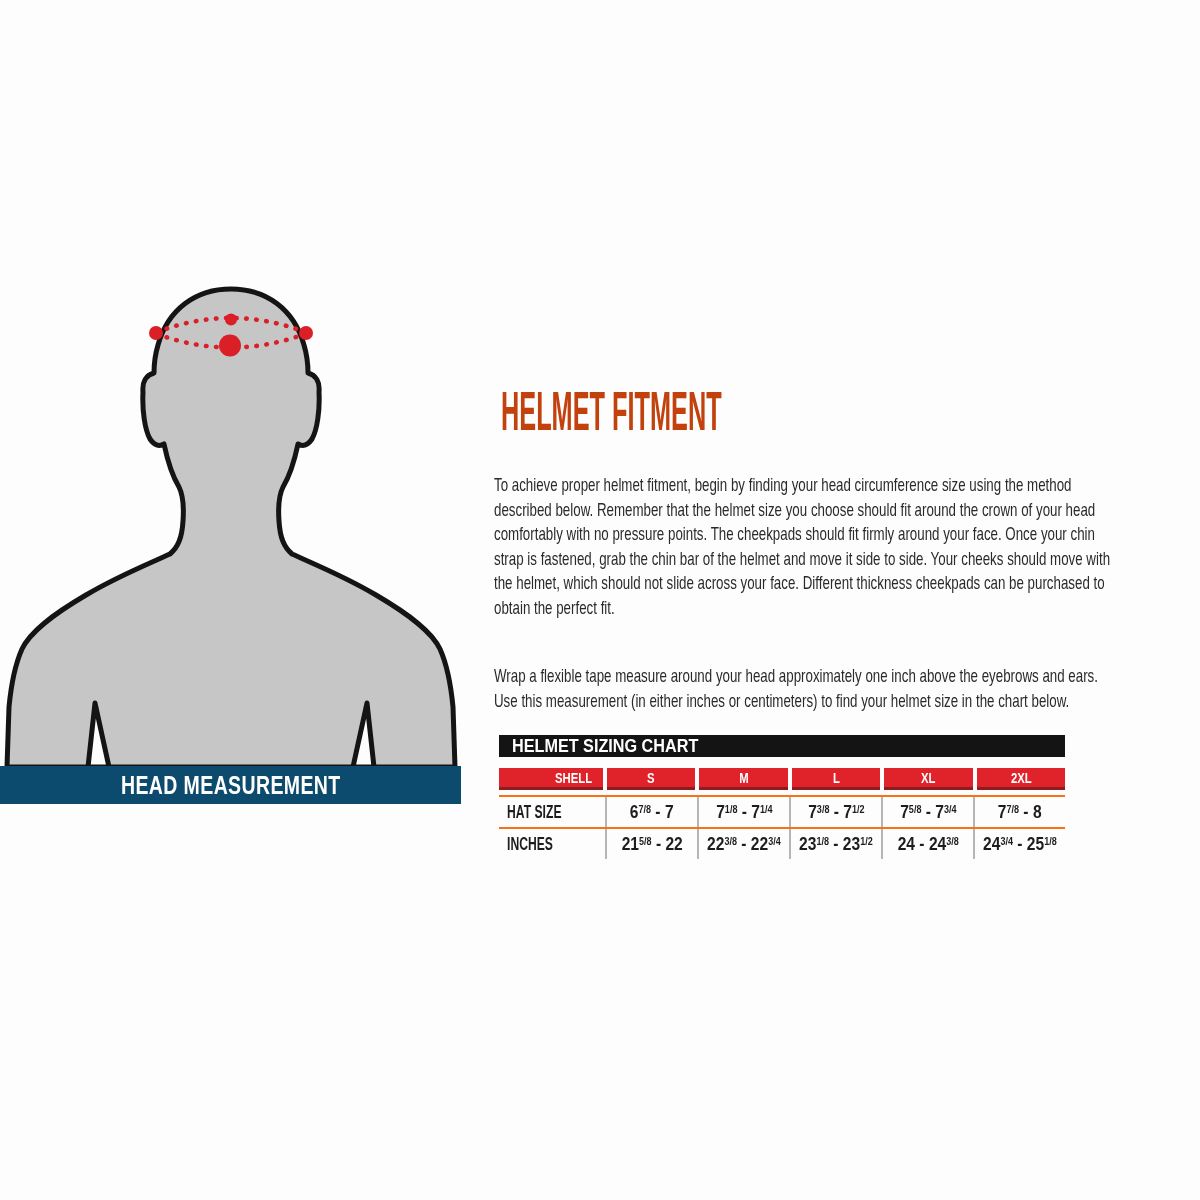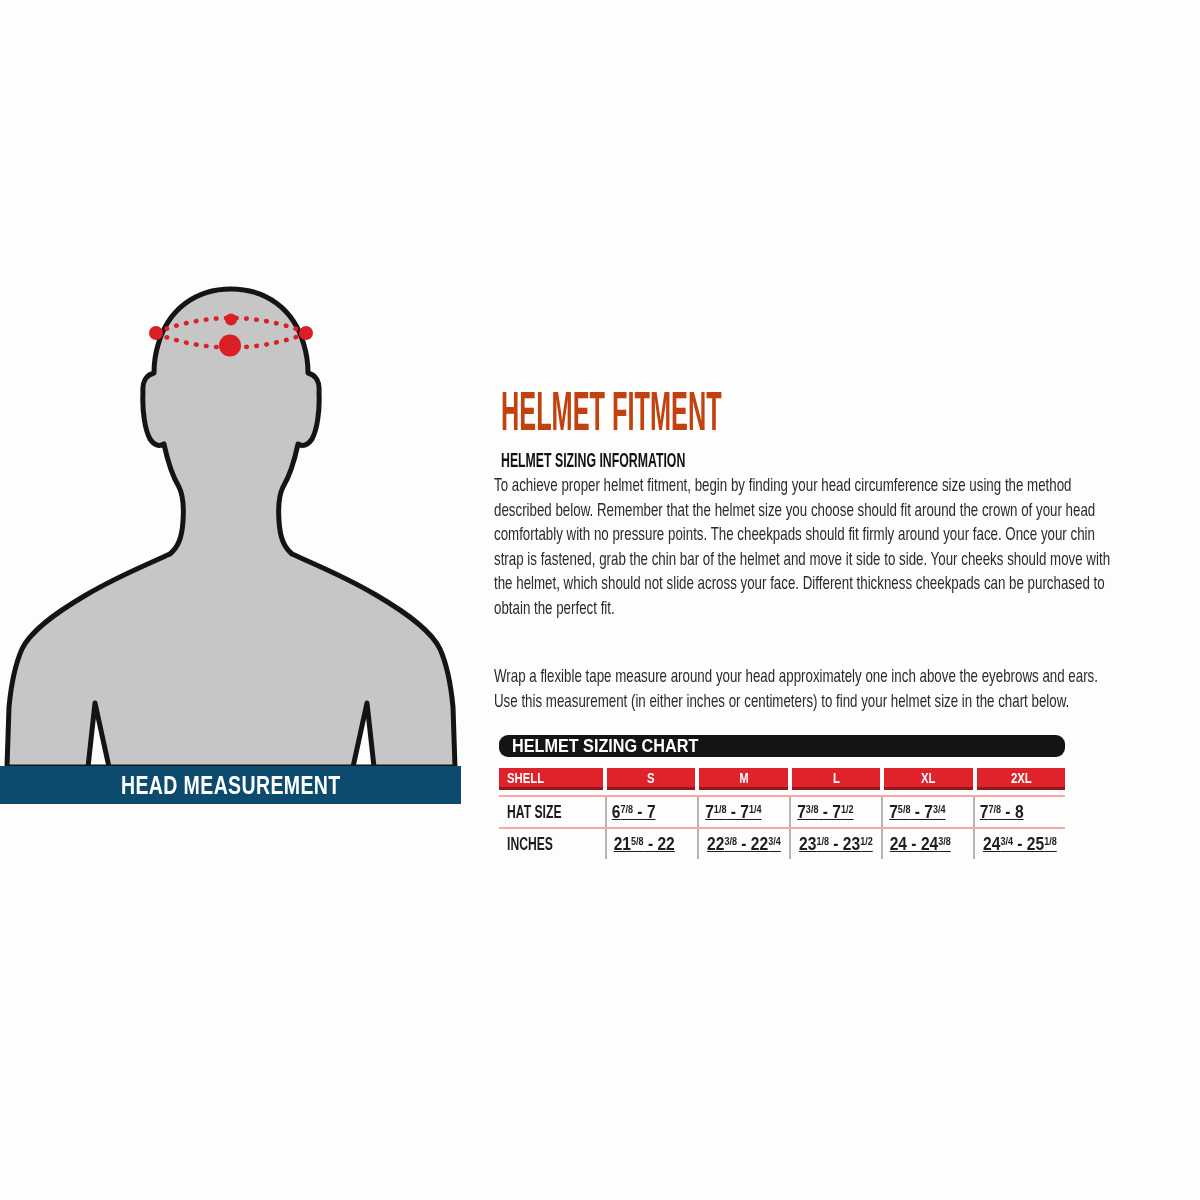--- a/index.html
+++ b/index.html
@@ -28,32 +28,32 @@
   .h2{position:absolute;font-size:20.5px;line-height:20px;font-weight:700;color:#111111;}
   .h2-1{left:501px;top:450px;}
   .h2-2{left:501px;top:641px;}
   .para{position:absolute;left:494px;font-size:18.5px;line-height:24.6px;color:#2a2a2a;}
   .para-1{top:473px;}
   .para-2{top:664px;}
 
   
   .chart{position:absolute;left:499px;top:735px;width:566px;}
   .chart-titlebar{height:22px;background:#141414;color:#ffffff;display:flex;align-items:center;
-                  padding-left:13px;box-sizing:border-box;font-size:18px;font-weight:700;border-radius:9px;}
+                  padding-left:13px;box-sizing:border-box;font-size:18px;font-weight:700;}
   .red-row{display:flex;column-gap:4px;margin-top:11px;height:22px;}
   .red-cell{background:#e0222b;color:#ffffff;font-weight:700;font-size:14.5px;height:22px;
             box-sizing:border-box;border-bottom:3px solid #8e1b1f;display:flex;align-items:center;justify-content:center;}
-  .red-cell.shell{width:104px;justify-content:flex-start;padding-left:8px;}
+  .red-cell.shell{width:104px;justify-content:flex-end;padding-left:20px;}
   .red-cell.size{flex:1;}
   .chart-body{margin-top:5px;}
-  .data-row{display:flex;height:32px;box-sizing:border-box;border-top:2px solid #fca5a5;}
+  .data-row{display:flex;height:32px;box-sizing:border-box;border-top:2px solid #f97316;}
   .row-label{width:106px;box-sizing:border-box;display:flex;align-items:center;padding-left:8px;
              font-size:19px;font-weight:700;color:#1d1d1d;}
   .val-cell{flex:1;box-sizing:border-box;border-left:2px solid #b5b5b5;display:flex;align-items:center;
-            font-size:19px;font-weight:700;color:#1d1d1d;text-decoration:underline;}
+            justify-content:center;font-size:19px;font-weight:700;color:#1d1d1d;}
   .fr{font-size:.58em;vertical-align:.42em;}
 </style>
 </head>
 <body>
 
 <div class="page">
 
   <svg class="figure-svg" viewBox="0 0 462 484">
     <path d="M231,6 C196,6 168,26 158,62 C155,72 154,80 154,90 C146,92 142,99 143,109
          C142,128 145,147 150,156 C154,162 159,164 164,161 C168,180 173,194 179,204
@@ -74,23 +74,20 @@
   </svg>
 
   <div class="banner">
     <span class="banner-text">HEAD MEASUREMENT</span>
   </div>
 
   <div class="title">
     <span class="cx-title">HELMET FITMENT</span>
   </div>
 
-  <div class="h2 h2-1">
-    <span class="cx-h2">HELMET SIZING INFORMATION</span>
-  </div>
   <div class="para para-1">
     <div class="p-line">To achieve proper helmet fitment, begin by finding your head circumference size using the method</div>
     <div class="p-line">described below. Remember that the helmet size you choose should fit around the crown of your head</div>
     <div class="p-line">comfortably with no pressure points. The cheekpads should fit firmly around your face. Once your chin</div>
     <div class="p-line">strap is fastened, grab the chin bar of the helmet and move it side to side. Your cheeks should move with</div>
     <div class="p-line">the helmet, which should not slide across your face. Different thickness cheekpads can be purchased to</div>
     <div class="p-line">obtain the perfect fit.</div>
   </div>
 
   <div class="para para-2">

